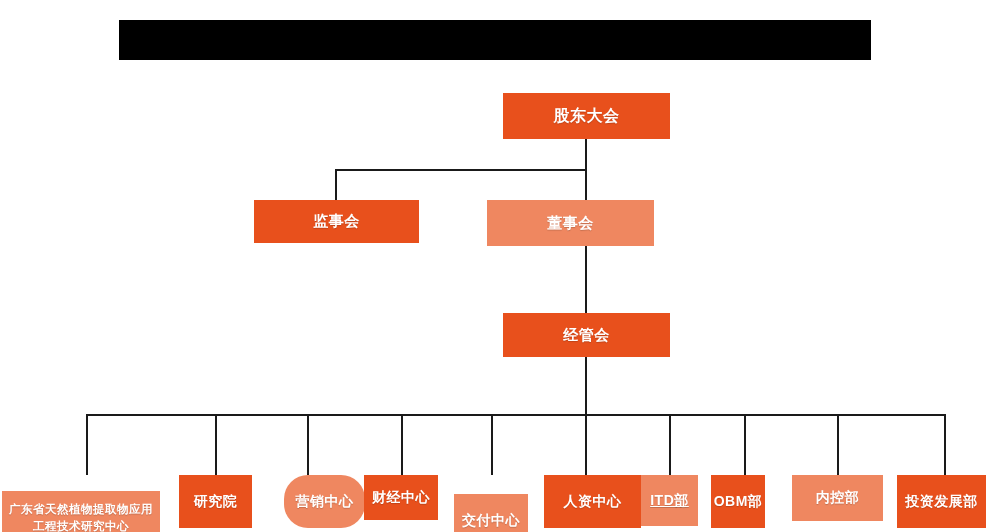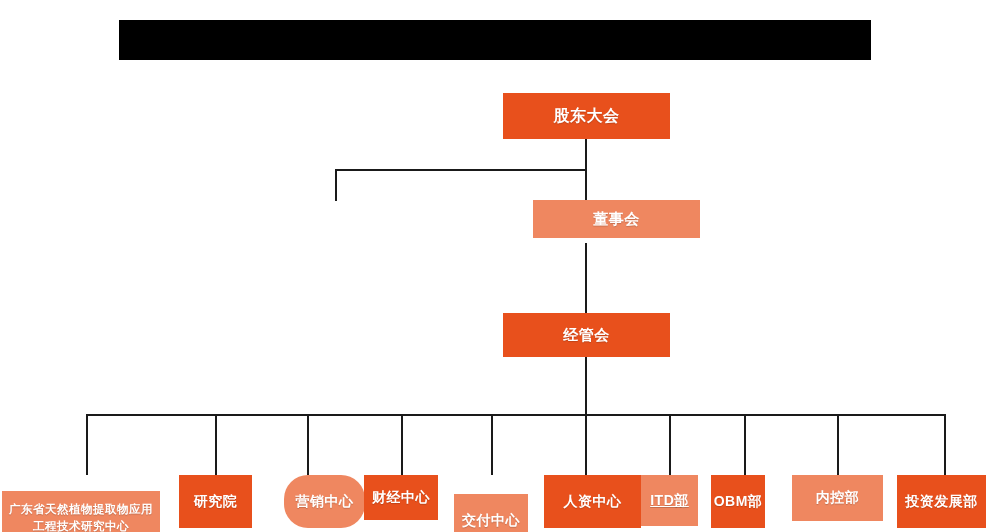--- a/index.html
+++ b/index.html
@@ -81,22 +81,23 @@
   <div class="line v" style="left:401px; top:414px; height:61px;"></div>
   <div class="line v" style="left:491px; top:414px; height:61px;"></div>
   <div class="line v" style="left:585px; top:414px; height:61px;"></div>
   <div class="line v" style="left:669px; top:414px; height:61px;"></div>
   <div class="line v" style="left:744px; top:414px; height:61px;"></div>
   <div class="line v" style="left:837px; top:414px; height:61px;"></div>
   <div class="line v" style="left:944px; top:414px; height:61px;"></div>
 
   <div class="node node-top dark" style="left:503px; top:93px; width:167px; height:46px;">股东大会</div>
 
+  <div class="node node-mid dark" style="left:254px; top:200px; width:165px; height:43px;">监事会</div>
 
-  <div class="node node-mid light" style="left:533px; top:200px; width:167px; height:38px;">董事会</div>
+  <div class="node node-mid light" style="left:487px; top:200px; width:167px; height:46px;">董事会</div>
 
   <div class="node node-mid dark" style="left:503px; top:313px; width:167px; height:44px;">经管会</div>
 
   <div class="node node-leaf small light" style="left:2px; top:475px; width:158px; height:53px;">广东省天然植物提取物应用工程技术研究中心</div>
 
   <div class="node node-leaf dark" style="left:179px; top:475px; width:73px; height:53px;">研究院</div>
 
   <div class="node node-leaf light" style="left:284px; top:475px; width:81px; height:53px;border-radius:24px;">营销中心</div>
 
   <div class="node node-leaf dark" style="left:364px; top:475px; width:74px; height:45px;">财经中心</div>

